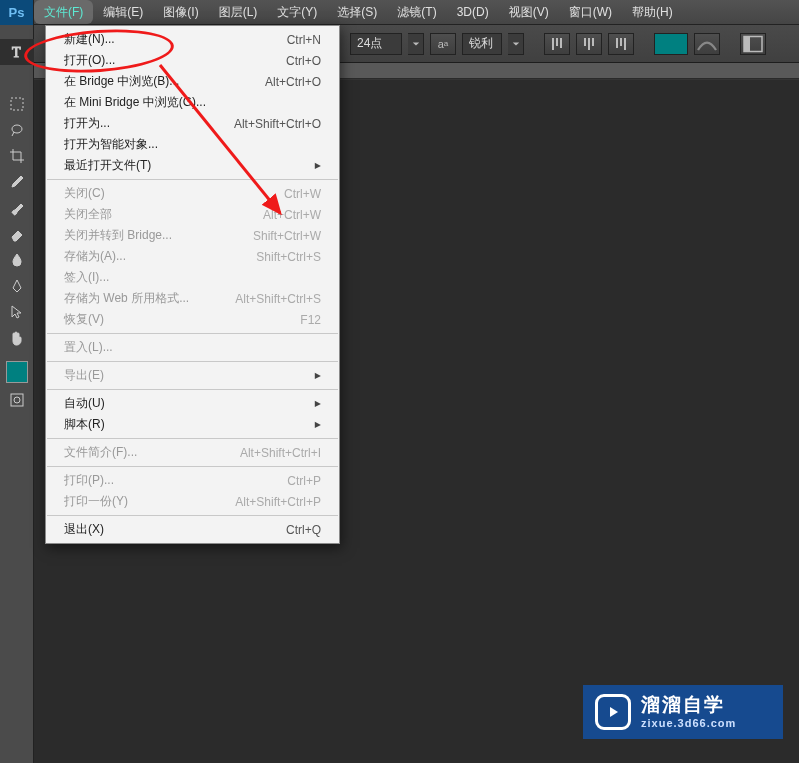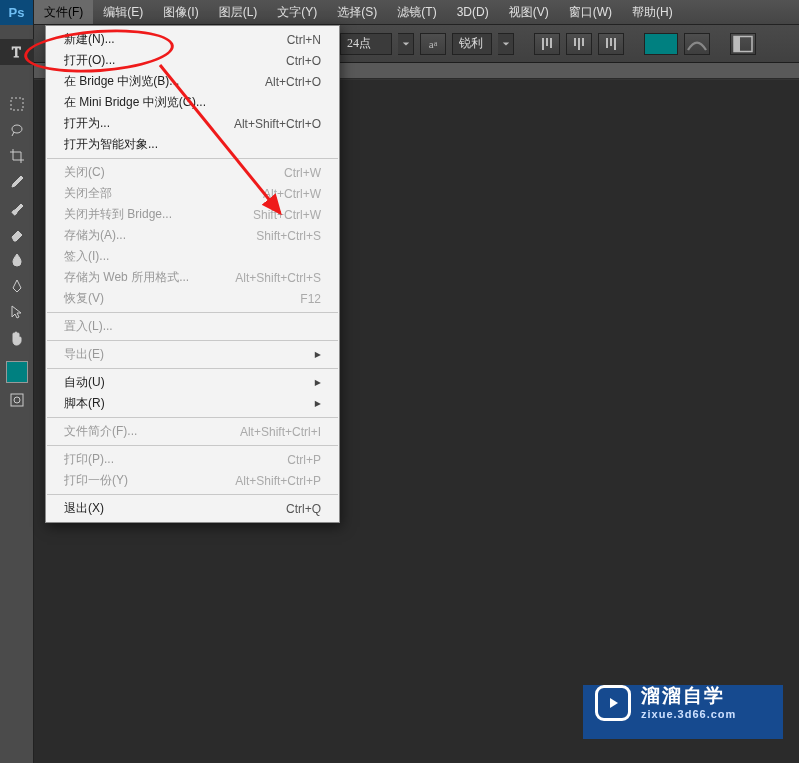--- a/index.html
+++ b/index.html
@@ -30,32 +30,32 @@
   }
   .menubar-item {
     padding: 0 10px;
     height: 100%;
     display: flex; align-items: center;
     color: #e0e0e0;
     cursor: default;
   }
   .menubar-item.selected {
     background: #6a6a6a;
-    color: #000000;
+    color: #5eead4;
+    border-radius: 6px;
   }
 
   .optionbar {
     height: 38px;
     background: linear-gradient(#4a4a4a, #404040);
     border-bottom: 1px solid #1e1e1e;
     display: flex;
     align-items: center;
-    padding-left: 34px;
+    padding-left: 44px;
     gap: 6px;
-    font-family: Liberation Serif, serif;
   }
   .optionbar .spacer-left { width: 300px; }
   .opt-input {
     background: #3b3b3b;
     border: 1px solid #222;
     color: #ddd;
     height: 22px;
     padding: 0 6px;
     display: flex; align-items: center;
     min-width: 52px;
@@ -159,21 +159,21 @@
     width: 180px; height: 180px;
     z-index: 29;
     pointer-events:none;
   }
 
   .watermark {
     position:absolute;
     right: 16px; bottom: 24px;
     width: 200px; height:54px;
     background:#164a8f;
-    display:flex;
+    display:flex;align-items:center;
     padding:0 12px;
     color:#fff;
     gap:10px;
     z-index:5;
   }
   .watermark .wm-logo {
     width:36px;height:36px;border:3px solid #fff;border-radius:9px;
     display:flex;align-items:center;justify-content:center;
   }
   .watermark .wm-logo svg{width:16px;height:16px;fill:#fff;}
@@ -344,20 +344,23 @@
     <div class="menu-item">
       <span class="label">在 Mini Bridge 中浏览(G)...</span>
     </div>
     <div class="menu-item">
       <span class="label">打开为...</span>
       <span class="shortcut">Alt+Shift+Ctrl+O</span>
     </div>
     <div class="menu-item">
       <span class="label">打开为智能对象...</span>
     </div>
+    <div class="menu-item sub">
+      <span class="label">最近打开文件(T)</span>
+    </div>
     <div class="menu-sep"></div>
     <div class="menu-item disabled">
       <span class="label">关闭(C)</span>
       <span class="shortcut">Ctrl+W</span>
     </div>
     <div class="menu-item disabled">
       <span class="label">关闭全部</span>
       <span class="shortcut">Alt+Ctrl+W</span>
     </div>
     <div class="menu-item disabled">

